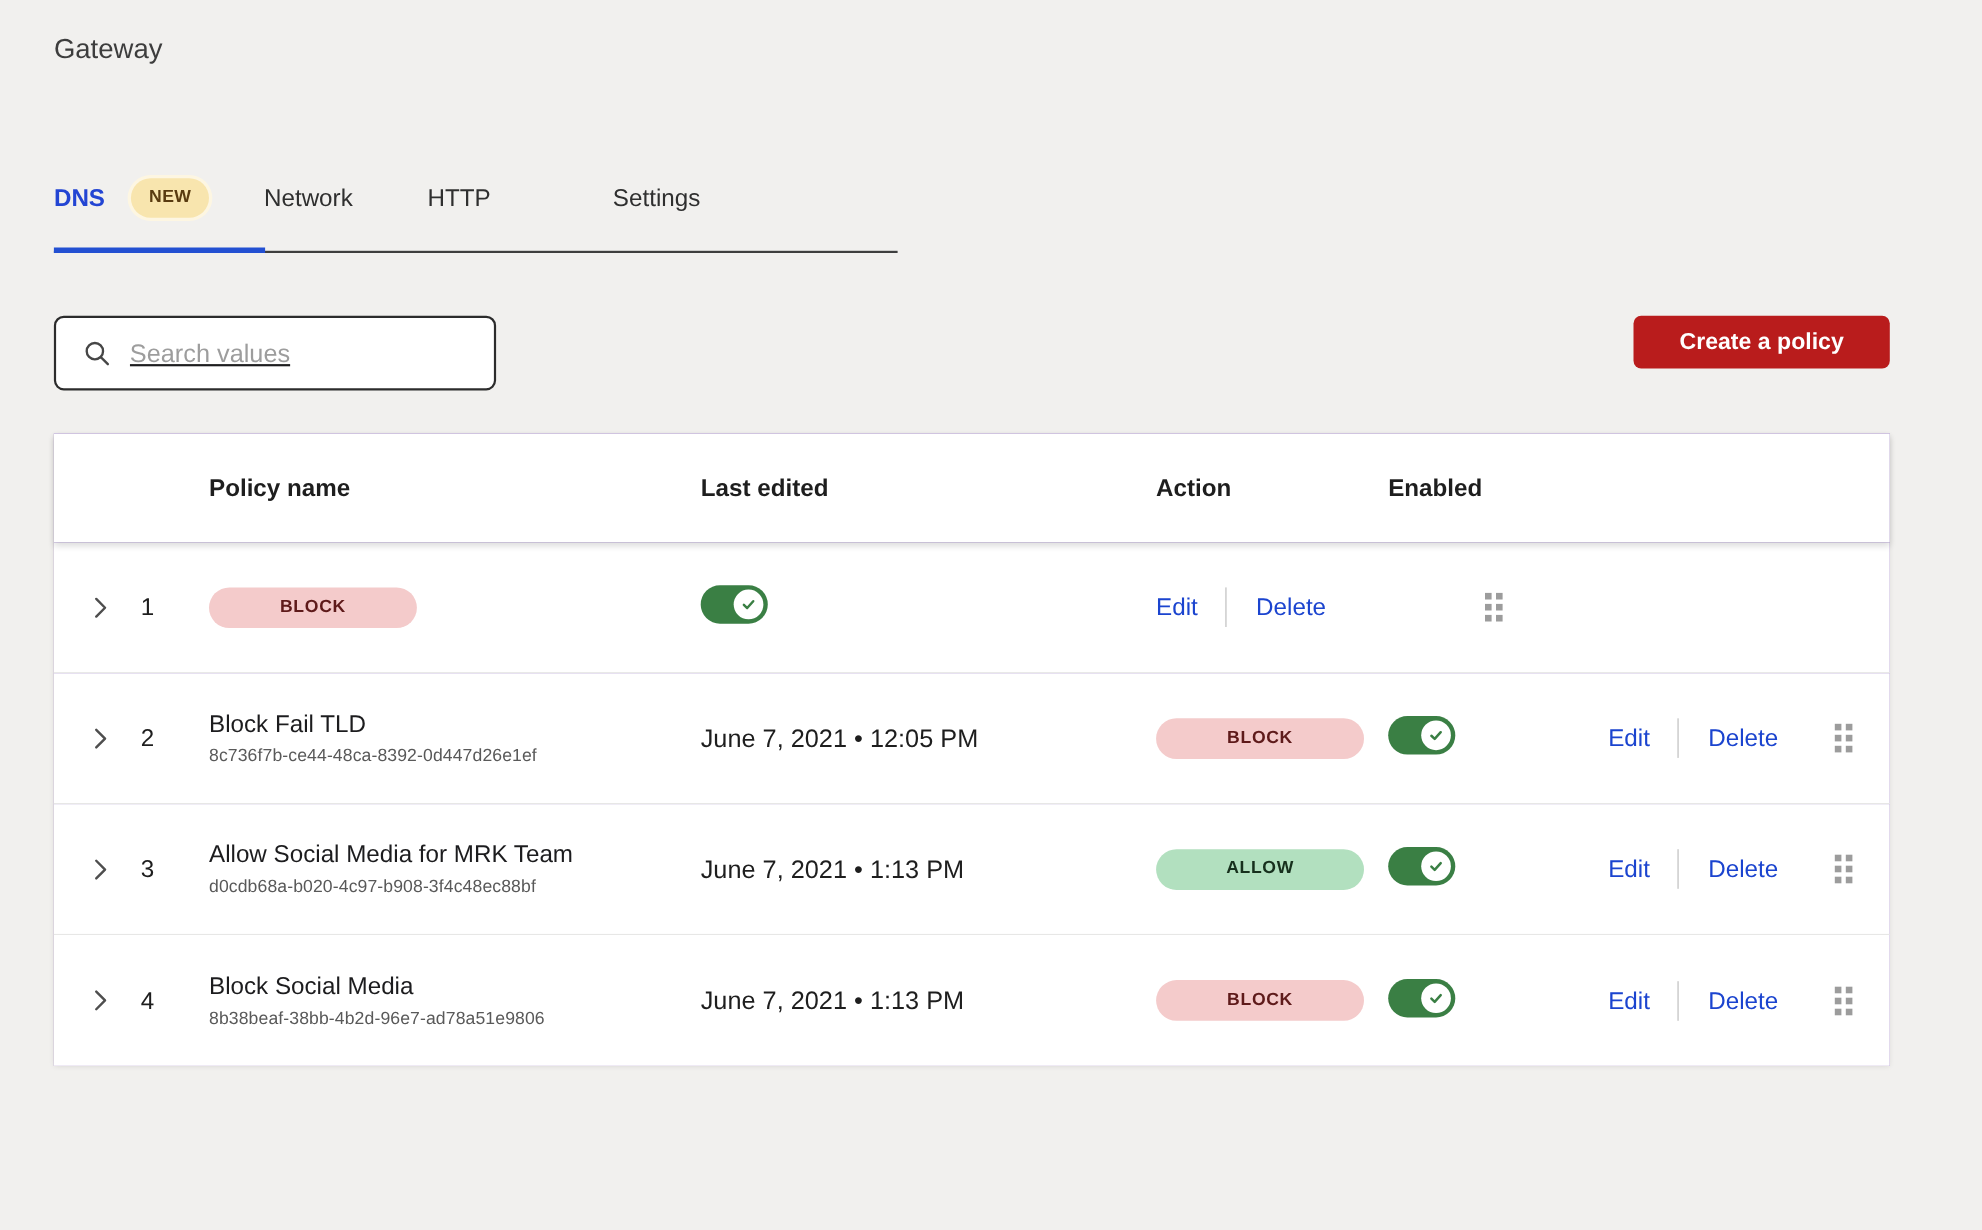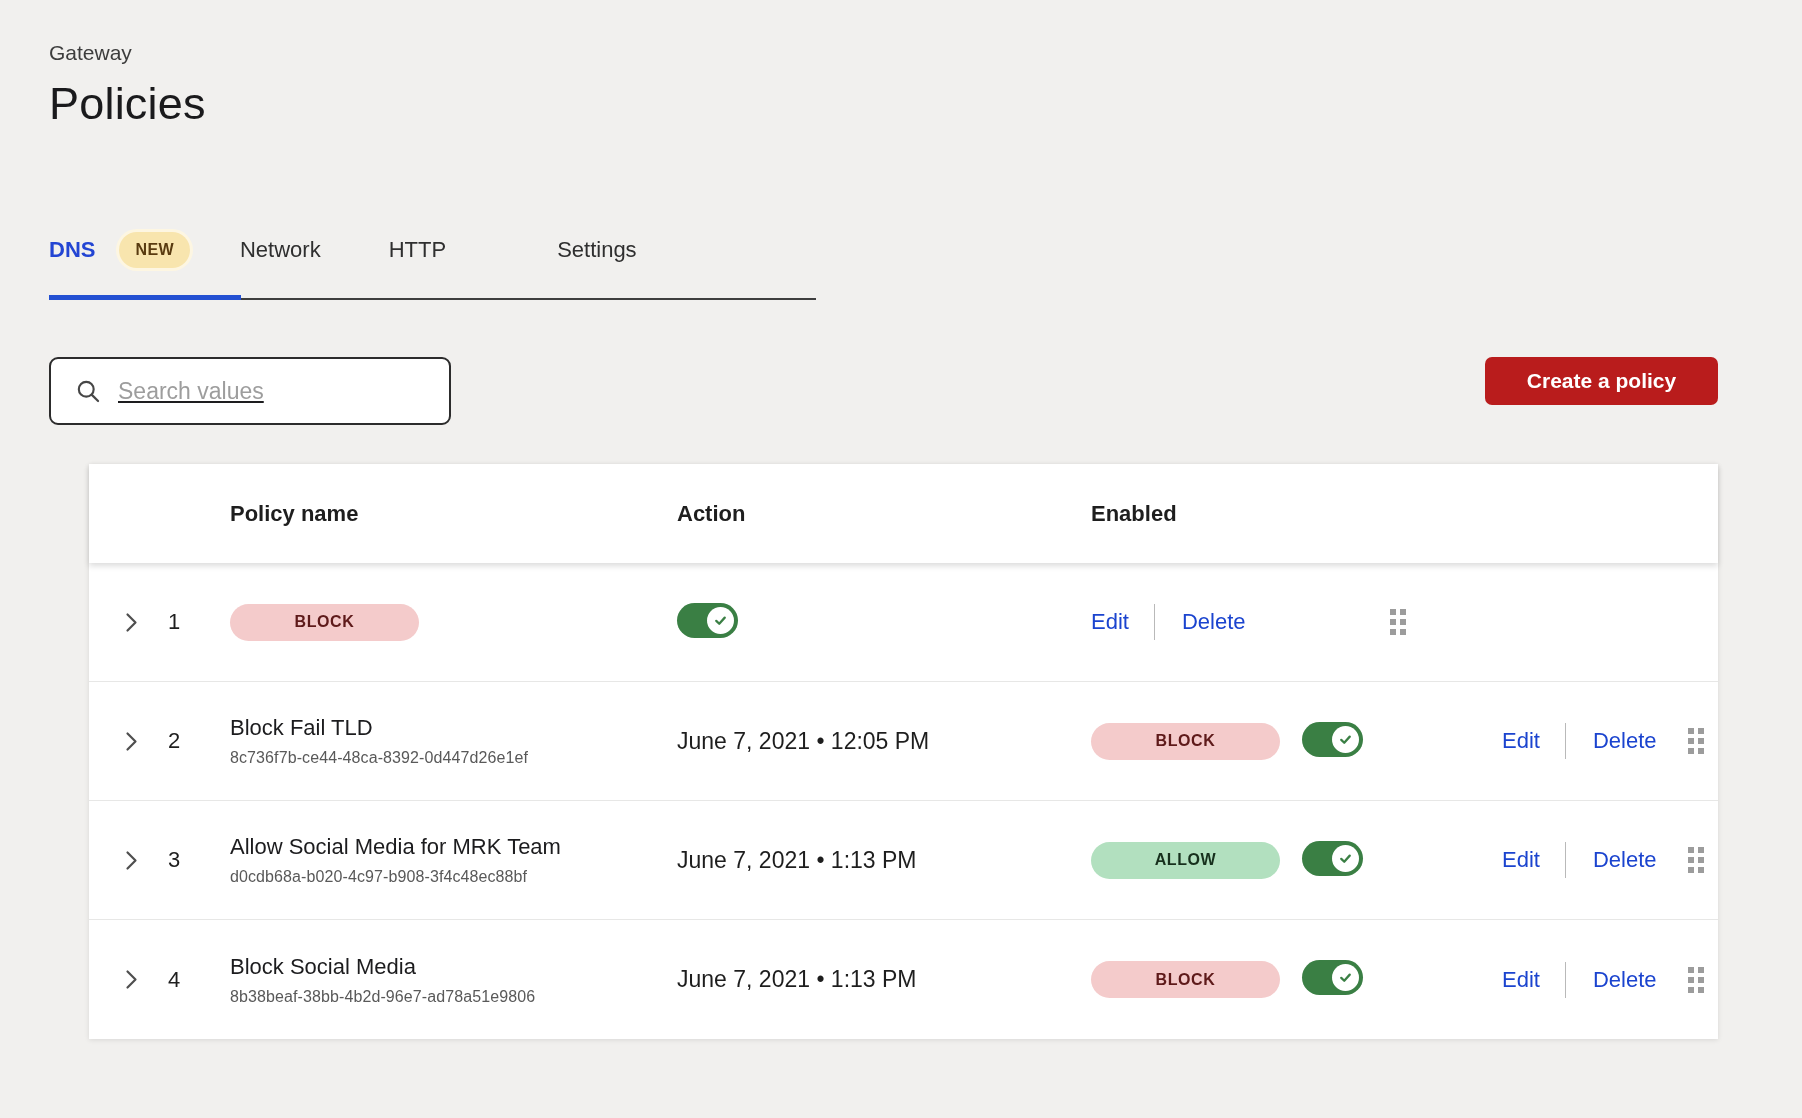--- a/index.html
+++ b/index.html
@@ -6,21 +6,21 @@
   html, body { width: 1802px; height: 1118px; }
   body {
     background: #f1f0ee;
     font-family: "Liberation Sans", "DejaVu Sans", sans-serif;
     color: #1d1d1f;
     overflow: hidden;
   }
   .content { position: relative; width: 1669px; margin-left: 49px; }
 
   
-  .breadcrumb { padding-top: 41px; font-size: 21px; color: #3d3d3d; }
+  .breadcrumb { padding-top: 31px; font-size: 25px; color: #3d3d3d; }
   .page-title { margin-top: 13px; font-size: 45px; font-weight: 500; letter-spacing: 0.2px; color: #1a1a1c; }
 
   
   .tabbar { margin-top: 96px; }
   .tabs { display: flex; align-items: center; height: 48px; }
   .tab { font-size: 22px; color: #2f2f2f; cursor: pointer; }
   .tab-active { display: flex; align-items: center; gap: 24px; }
   .tab-active .tab-label { color: #2345d3; font-weight: 700; }
   .tab-new {
     background: #f8e5ae; color: #593b10; font-size: 16px; font-weight: 700;
@@ -46,21 +46,21 @@
     font-size: 23px; font-family: "Liberation Sans", "DejaVu Sans", sans-serif; color: #1d1d1f; background: transparent;
   }
   .searchbox input::placeholder { color: #9d9d9d; }
   .primary-btn {
     width: 233px; height: 48px; background: #b91c1c; color: #ffffff;
     border: none; border-radius: 7px; font-size: 21px; font-weight: 600;
     font-family: "Liberation Sans", "DejaVu Sans", sans-serif; cursor: pointer;
   }
 
   
-  .policy-table { margin-top: 39px; background: #4c1d95; box-shadow: 0 1px 5px rgba(0,0,0,0.10); margin-left: 40px; }
+  .policy-table { margin-top: 39px; background: #4c1d95; box-shadow: 0 1px 5px rgba(0,0,0,0.10); }
   .tgrid {
     display: grid;
     grid-template-columns: 66px 75px 447px 414px 211px 200px 180px 1fr;
     align-items: center;
   }
   .thead { height: 99px; position: relative; z-index: 2; background: #fff; box-shadow: 0 3px 6px rgba(0,0,0,0.14); }
   .thead .hcell { font-size: 22px; font-weight: 700; color: #1e1e1e; }
   .rows { position: relative; z-index: 1; }
   .row { height: 119px; border-bottom: 1px solid #e7e7e6; background: #fff; }
   .row:last-child { border-bottom: none; }
@@ -96,21 +96,20 @@
   .c-drag { display: flex; justify-content: center; padding-right: 8px; }
   .drag-handle { display: grid; grid-template-columns: repeat(2, 6px); grid-auto-rows: 6px; gap: 4px; cursor: grab; }
   .drag-handle i { background: #9c9c9c; display: block; }
 </style>
 </head>
 <body>
 
 <div class="content">
 
   <div class="breadcrumb">Gateway</div>
-  <h1 class="page-title">Policies</h1>
 
   <div class="tabbar">
     <div class="tabs">
       <div class="tab tab-active">
         <span class="tab-label">DNS</span>
         <span class="tab-new">NEW</span>
       </div>
       <div class="tab tab-network">Network</div>
       <div class="tab tab-http">HTTP</div>
       <div class="tab tab-settings">Settings</div>
@@ -130,20 +129,21 @@
       <input type="text" placeholder="Search values" style="">
     </div>
     <button class="primary-btn">Create a policy</button>
   </div>
 
   <div class="policy-table">
     <div class="tgrid thead">
       <div></div>
         <div></div>
       <div class="hcell">Policy name</div>
+      <div class="hcell">Last edited</div>
       <div class="hcell">Action</div>
       <div class="hcell">Enabled</div>
       <div></div>
         <div></div>
     </div>
 
     <div class="rows">
 
       <div class="tgrid row">
         <div class="c-chevron">

